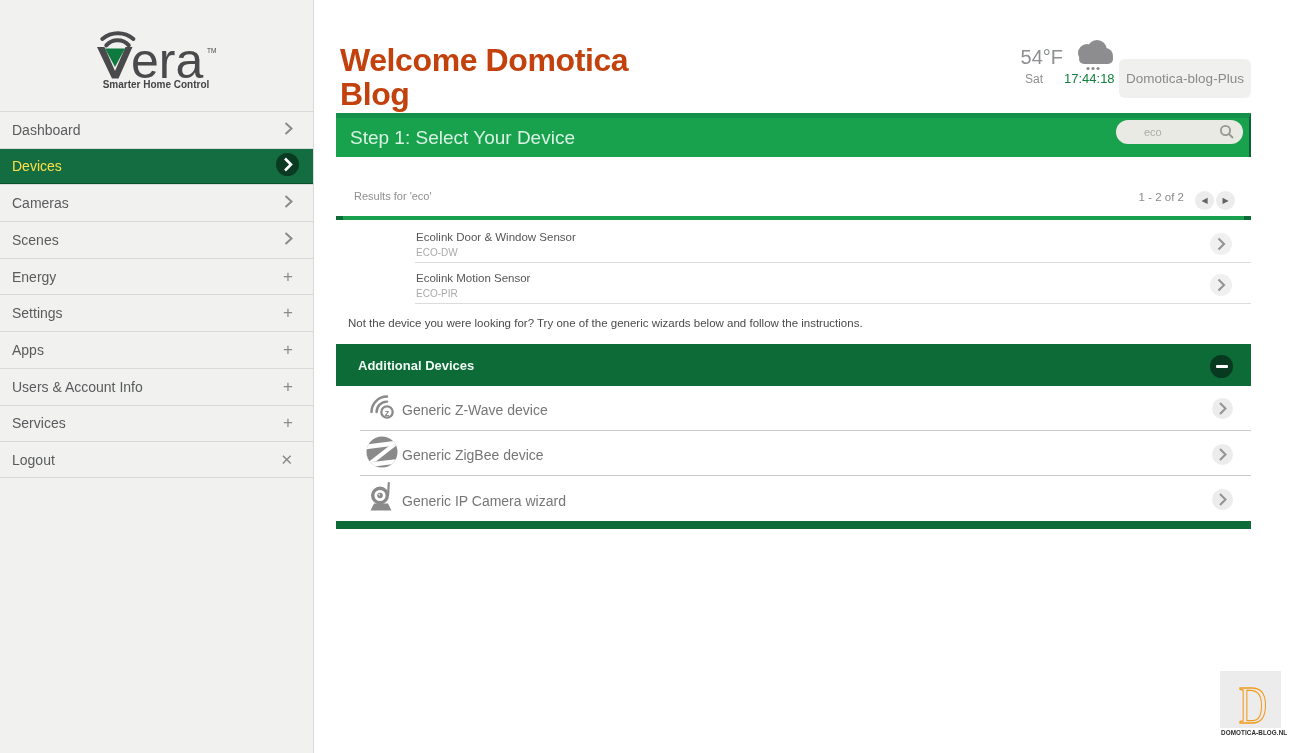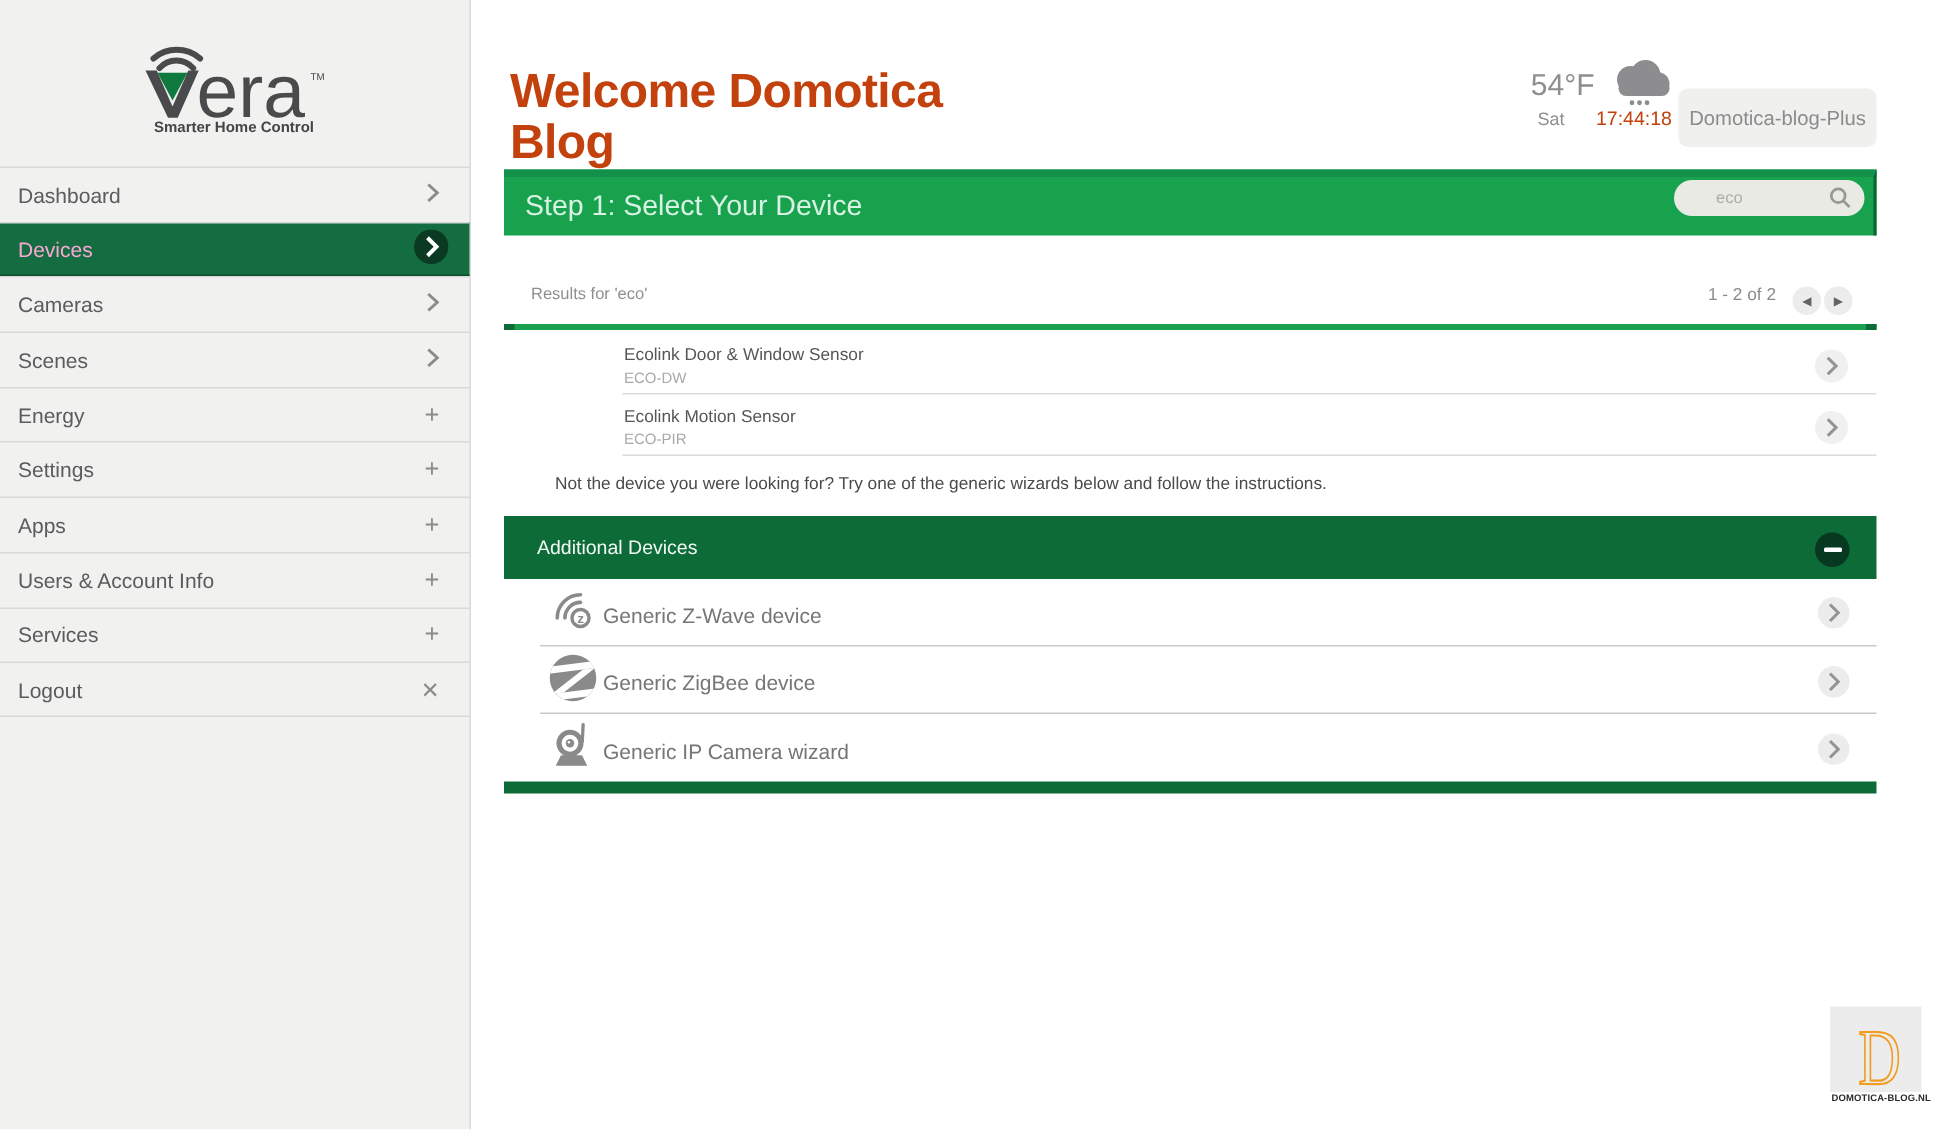--- a/index.html
+++ b/index.html
@@ -6,55 +6,55 @@
 html,body { width:1300px; height:753px; background:#fff; font-family:"Liberation Sans", sans-serif; overflow:hidden; }
 #page { position:relative; width:1204px; height:753px; }
 
 #sidebar { position:absolute; left:0; top:0; width:314px; height:753px; background:#f1f1ef; border-right:1px solid #dadada; }
 #logo { position:absolute; left:0; top:0; width:313px; height:111px; }
 #menu { position:absolute; left:0; top:111px; width:313px; }
 .mi { position:relative; height:36.7px; border-top:1px solid #d9d9d9; color:#5a5b5d; font-size:14px; }
 .mi .lbl { position:absolute; left:12px; top:50%; transform:translateY(-50%); }
 .mi .ric { position:absolute; right:20px; top:50%; transform:translateY(-50%); color:#8b8b8b; }
 .mi.last { border-bottom:1px solid #d9d9d9; }
-.mi.sel { background:#146c41; border-top:1px solid #d9d9d9; border-bottom:1px solid #0a4f2d; color:#f9a8d4; }
+.mi.sel { background:#146c41; border-top:1px solid #d9d9d9; border-bottom:1px solid #0a4f2d; color:#fde047; }
 .plus { font-size:17px; line-height:10px; }
 .cross { font-size:15px; }
 
 #main { position:absolute; left:314px; top:0; width:986px; height:753px; background:#fff; }
 h1 { position:absolute; left:26px; top:44px; width:300px; font-size:32px; line-height:33.5px; font-weight:700; color:#c2410c; letter-spacing:-0.4px; }
 
 #temp { position:absolute; left:698px; top:46px; width:51px; font-size:20px; color:#8e8f91; text-align:right; }
 #cloud { position:absolute; left:756px; top:39px; }
 #wsat { position:absolute; left:711px; top:72px; font-size:12px; color:#8e8f91; }
-#wtime { position:absolute; left:750px; top:71px; font-size:13px; color:#c2410c; }
+#wtime { position:absolute; left:750px; top:71px; font-size:13px; color:#15803d; }
 #unitbtn { position:absolute; left:805px; top:59px; width:132px; height:39px; background:#f0f0ef; border-radius:6px; color:#8b8b8b; font-size:13.5px; text-align:center; line-height:39px; }
 
 #stepbar { position:absolute; left:22px; top:113px; width:915px; height:44px; background:#18a24e; border-top:5px solid #13914a; border-right:2px solid #0c6434; }
 #stepbar .t { position:absolute; left:14px; top:50%; transform:translateY(-50%); color:#d8f3e3; font-size:19px; }
 #search { position:absolute; right:6px; top:2px; width:127px; height:24px; background:#e9eae3; border-radius:12px; color:#a9aea4; font-size:11px; line-height:24px; padding-left:28px; }
 
 #resline { position:absolute; left:22px; top:158px; width:915px; height:59px; }
 #resline .rl { position:absolute; left:18px; top:32px; font-size:11px; color:#8f8f8f; }
 #resline .pg { position:absolute; right:67px; top:33px; font-size:11.5px; color:#8a8a8a; }
 .pgbtn { position:absolute; top:33px; width:19px; height:19px; border-radius:50%; background:#ececec; color:#636363; font-size:8px; text-align:center; line-height:19px; }
 #greenrule { position:absolute; left:22px; top:216px; width:915px; height:4px; background:#18a04e; }
 #greenrule:before { content:""; position:absolute; left:0; top:0; width:7px; height:4px; background:#0d6b38; }
 #greenrule:after { content:""; position:absolute; right:0; top:0; width:7px; height:4px; background:#0d6b38; }
 
 .rrow { position:absolute; left:22px; width:915px; }
 .rrow .ttl { position:absolute; left:80px; font-size:11.5px; color:#565656; }
 .rrow .sub { position:absolute; left:80px; font-size:10px; color:#a9a9a9; }
 .rrow .sep { position:absolute; left:79px; right:0; bottom:0; border-bottom:1px solid #dcdcdc; }
 .cc { position:absolute; border-radius:50%; background:#f0f0f0; }
 
-#notdev { position:absolute; left:34px; top:317px; font-size:11.5px; color:#4a4a4a;margin-left:22px; }
+#notdev { position:absolute; left:34px; top:317px; font-size:11.5px; color:#4a4a4a; }
 
 #addbar { position:absolute; left:22px; top:344px; width:915px; height:42px; background:#0d6b38; }
-#addbar .t { position:absolute; left:22px; top:50%; transform:translateY(-50%); color:#f2faf5; font-size:13px; font-weight:normal; }
+#addbar .t { position:absolute; left:22px; top:50%; transform:translateY(-50%); color:#f2faf5; font-size:13px; font-weight:bold; }
 #minus { position:absolute; left:874px; top:11px; width:23px; height:23px; border-radius:50%; background:#06391f; }
 #minus:before { content:""; position:absolute; left:5.5px; top:10px; width:12px; height:2.6px; background:#fff; border-radius:1px; }
 .arow { position:absolute; left:22px; width:915px; }
 .arow .lbl { position:absolute; left:66px; font-size:14px; color:#767676; }
 .arow .sep { position:absolute; left:24px; right:0; bottom:0; border-bottom:1px solid #c9c9c9; }
 #botbar { position:absolute; left:22px; top:521px; width:915px; height:8px; background:#0d6b38; }
 
 #dlogo { position:absolute; left:906px; top:671px; width:61px; height:57px; background:#ececec; }
 #dlogo .d { position:absolute; left:calc(50% + 2px); top:50%; transform:translate(-50%,-41%) scaleX(0.74); font-family:"Liberation Serif",serif; font-size:53px; color:transparent; -webkit-text-stroke:1.4px #f29c1f; }
 #dtxt { position:absolute; left:907px; top:729px; width:80px; white-space:nowrap; font-size:6.3px; font-weight:bold; color:#2b2b2b; letter-spacing:0.1px; }

